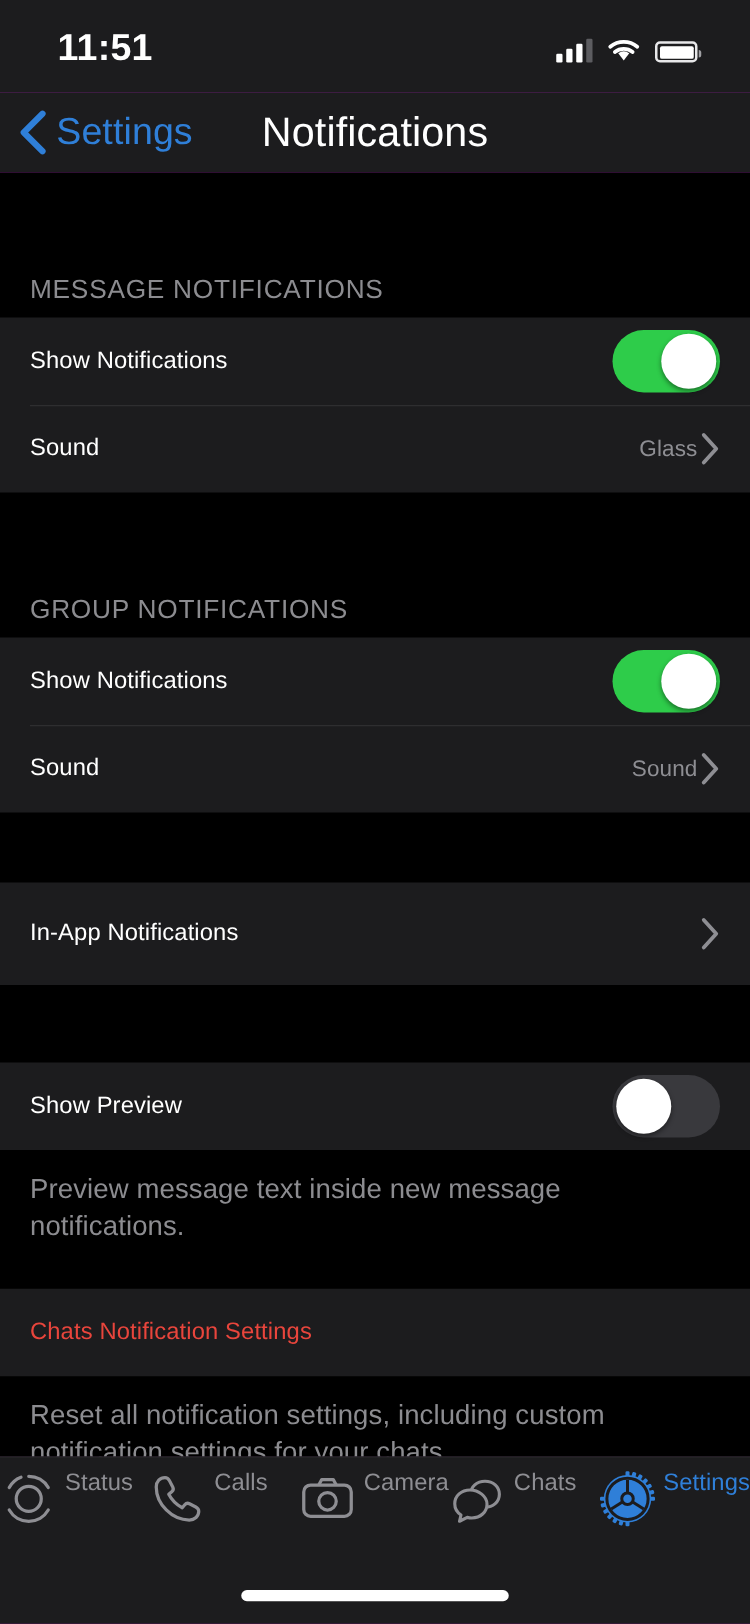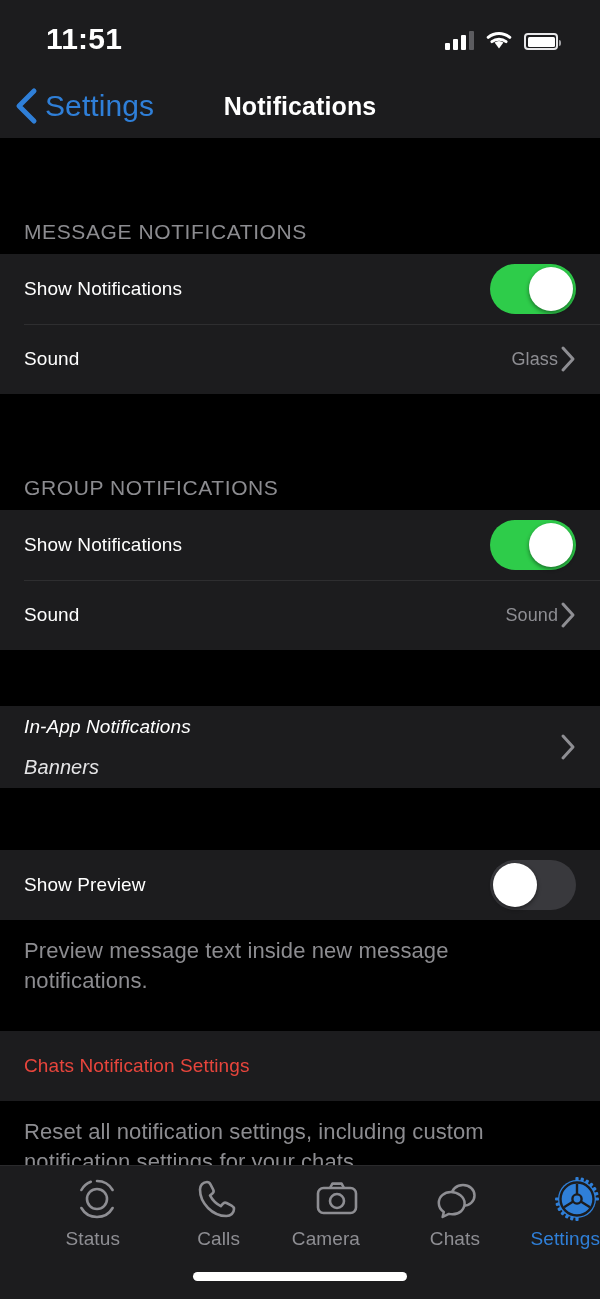--- a/index.html
+++ b/index.html
@@ -112,22 +112,22 @@
   .back-label {
     font-size: 30px;
     color: #2f7fd8;
     line-height: 1;
     letter-spacing: 0.1px;
   }
   .nav-title {
     position: absolute;
     left: 0; right: 0;
     text-align: center;
-    font-size: 25px;
-    font-weight: bold;
+    font-size: 33px;
+    font-weight: normal;
     color: #fff;
     letter-spacing: 0.1px;
     pointer-events: none;
   }
 
   
   .content {
     flex: 1 1 auto;
     background: #000;
     overflow: hidden;
@@ -175,21 +175,20 @@
     margin-right: 2px;
     letter-spacing: 0.1px;
   }
   .chev { display: block; flex: none; }
   .row-stack {
     flex: 1 1 auto;
     display: flex;
     flex-direction: column;
     justify-content: space-between;
     gap: 18px;
-    font-style: italic;
   }
   .row-sub {
     font-size: 20px;
     color: #e4e4e6;
     letter-spacing: 0.1px;
   }
   .row-tall { min-height: 82px; }
 
   
   .toggle {
@@ -233,22 +232,22 @@
     background: #1c1c1e;
     border-top: 1px solid #2a2a2c;
     display: flex;
     align-items: flex-start;
     padding-top: 10px;
     box-sizing: border-box;
   }
   .tab {
     flex: 1 1 0;
     display: flex;
-    flex-direction: column;
-    align-items: flex-end;
+    flex-direction: row;
+    align-items: flex-start;
     gap: 6px;
     cursor: pointer;
   }
   .tab-label {
     font-size: 19px;
     color: #8e8e93;
     letter-spacing: 0.1px;
   }
   .tab.active .tab-label { color: #2f7fd8; }
   .tab-icon { display: block; height: 46px; }
@@ -333,21 +332,20 @@
         </svg>
       </div>
     </div>
 
     <div class="spacer-md"></div>
 
     <div class="card">
       <div class="row row-tall">
         <div class="row-stack">
           <span class="row-title">In-App Notifications</span>
-          <span class="row-sub">Banners</span>
         </div>
         <svg class="chev" width="16" height="28" viewBox="0 0 16 28">
           <path d="M3 3 L13 14 L3 25" stroke="#8e8e93" stroke-width="3" fill="none" stroke-linecap="round" stroke-linejoin="round"></path>
         </svg>
       </div>
     </div>
 
     <div class="spacer-lg"></div>
 
     <div class="card">

